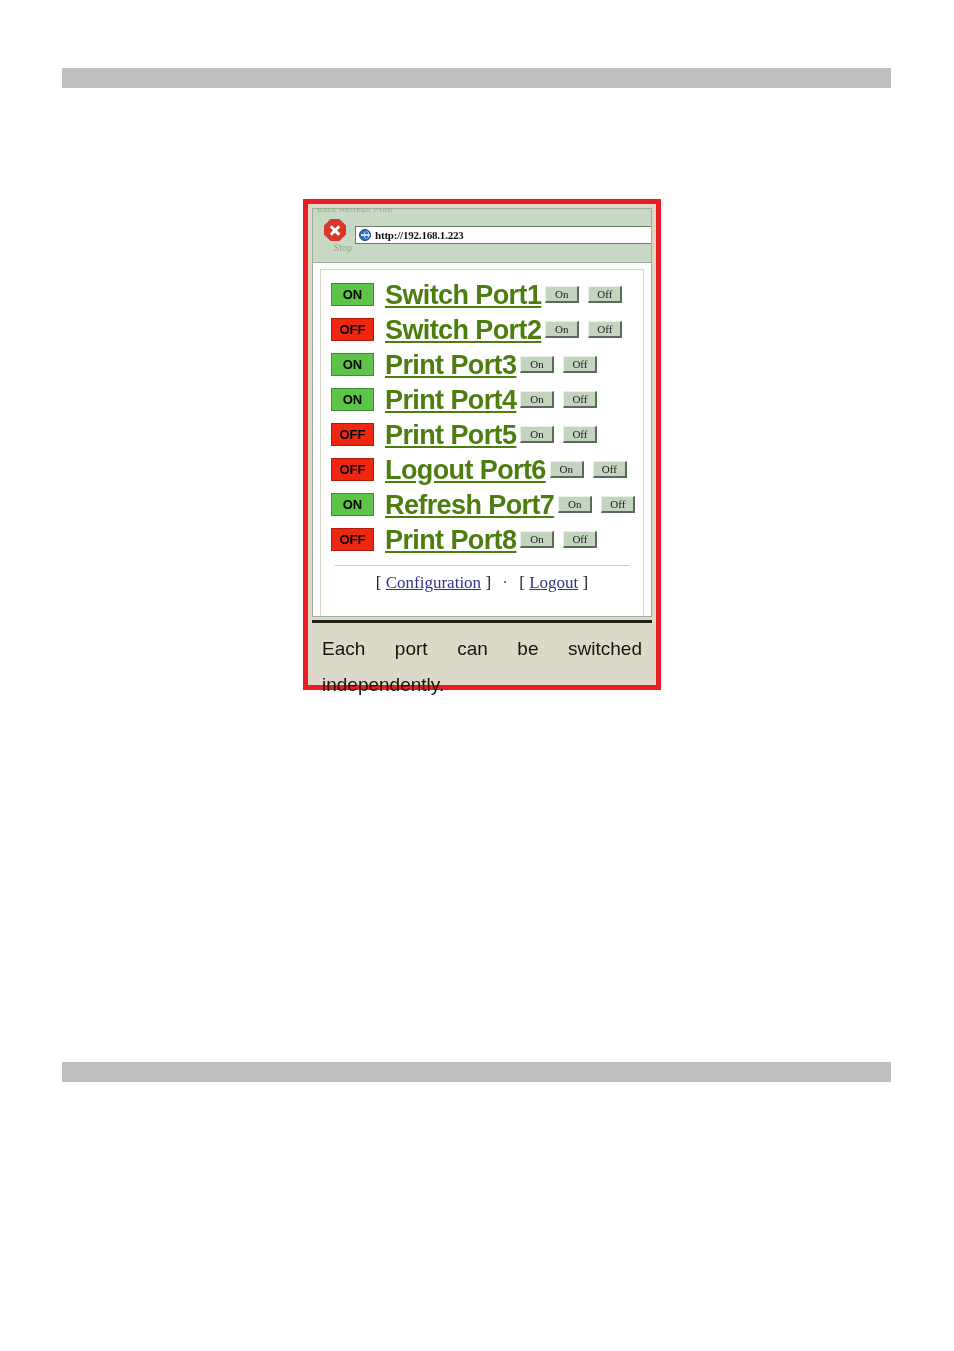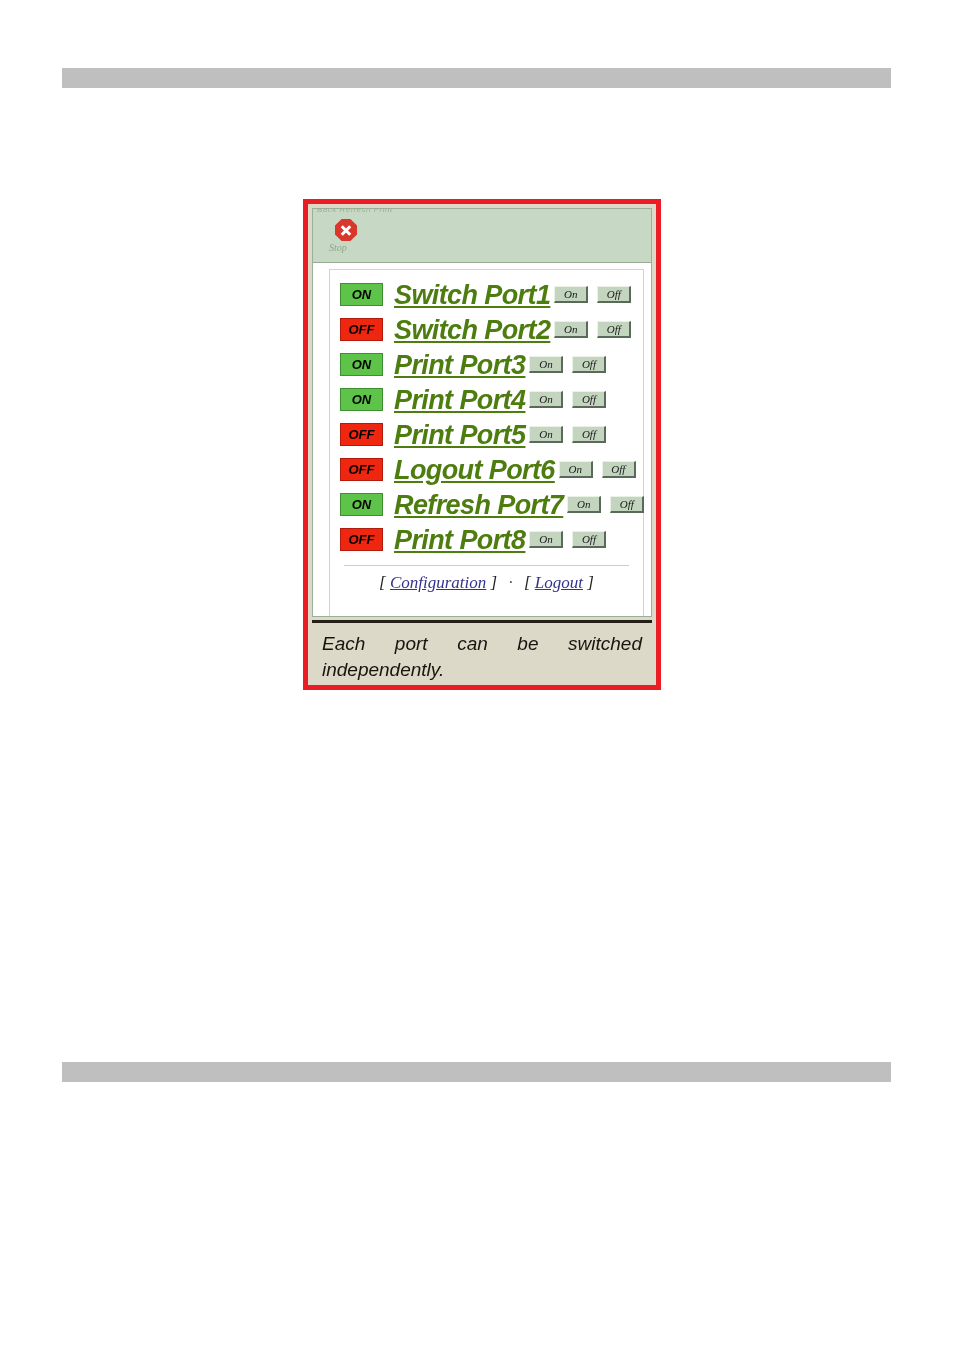--- a/index.html
+++ b/index.html
@@ -29,21 +29,20 @@
   
   .figure {
     position: absolute;
     left: 303px;
     top: 199px;
     width: 358px;
     height: 491px;
     border: 5px solid #ec1c24;
     background: #ddd9c8;
     box-sizing: border-box;
-    font-style: italic;
   }
 
   
   .browser {
     position: absolute;
     left: 4px;
     top: 4px;
     width: 340px;
     height: 409px;
     background: #c7d9c4;
@@ -70,25 +69,25 @@
 
   .toolbar {
     height: 45px;
     background: #c7d9c4;
     position: relative;
     border-bottom: 1px solid #96ab93;
   }
 
   .stop-btn {
     position: absolute;
-    left: 16px;
+    left: 5px;
     top: 2px;
     width: 34px;
     height: 40px;
-    text-align: left;
+    text-align: right;
     cursor: pointer;
   }
   .stop-octagon {
     width: 22px;
     height: 22px;
     margin: 0 auto;
     background: #d9362c;
     clip-path: polygon(30% 0%, 70% 0%, 100% 30%, 100% 70%, 70% 100%, 30% 100%, 0% 70%, 0% 30%);
     position: relative;
   }
@@ -172,21 +171,20 @@
     padding: 6px 7px 0 7px;
     box-sizing: border-box;
   }
   .content-inner {
     border: 1px solid #d6d2c4;
     border-right: 1px solid #d6d2c4;
     height: 100%;
     box-sizing: border-box;
     padding: 4px 0 16px 0;
     background: #ffffff;
-    margin-left: 9px;
   }
 
   .port-list {
     padding: 3px 6px 0 10px;
   }
 
   .port-row {
     display: flex;
     align-items: center;
     height: 35px;
@@ -284,21 +282,21 @@
   }
   .caption {
     position: absolute;
     left: 4px;
     top: 422px;
     width: 340px;
     padding: 5px 10px 0 10px;
     box-sizing: border-box;
     font-family: "Liberation Sans", sans-serif;
     font-size: 19px;
-    line-height: 26px;
+    line-height: 36px;
     color: #18140e;
     text-align: justify;
     text-justify: inter-word;
   }
 </style>
 </head>
 <body>
 
 <div class="page-rule top"></div>
 <div class="page-rule bottom"></div>
@@ -308,20 +306,24 @@
   <div class="browser">
 
     <div class="browser-strip">
       <div class="strip-ghost">Back Refresh Print</div>
     </div>
 
     <div class="toolbar">
       <div class="stop-btn">
         <div class="stop-octagon"></div>
         <div class="stop-label">Stop</div>
+      </div>
+      <div class="urlbar">
+        <span class="globe-icon"></span>
+        <span class="url-text">http://192.168.1.223</span>
       </div>
     </div>
 
     <div class="content">
       <div class="content-inner">
 
         <div class="port-list">
 
           <div class="port-row">
             <div class="state-badge on">ON</div>

